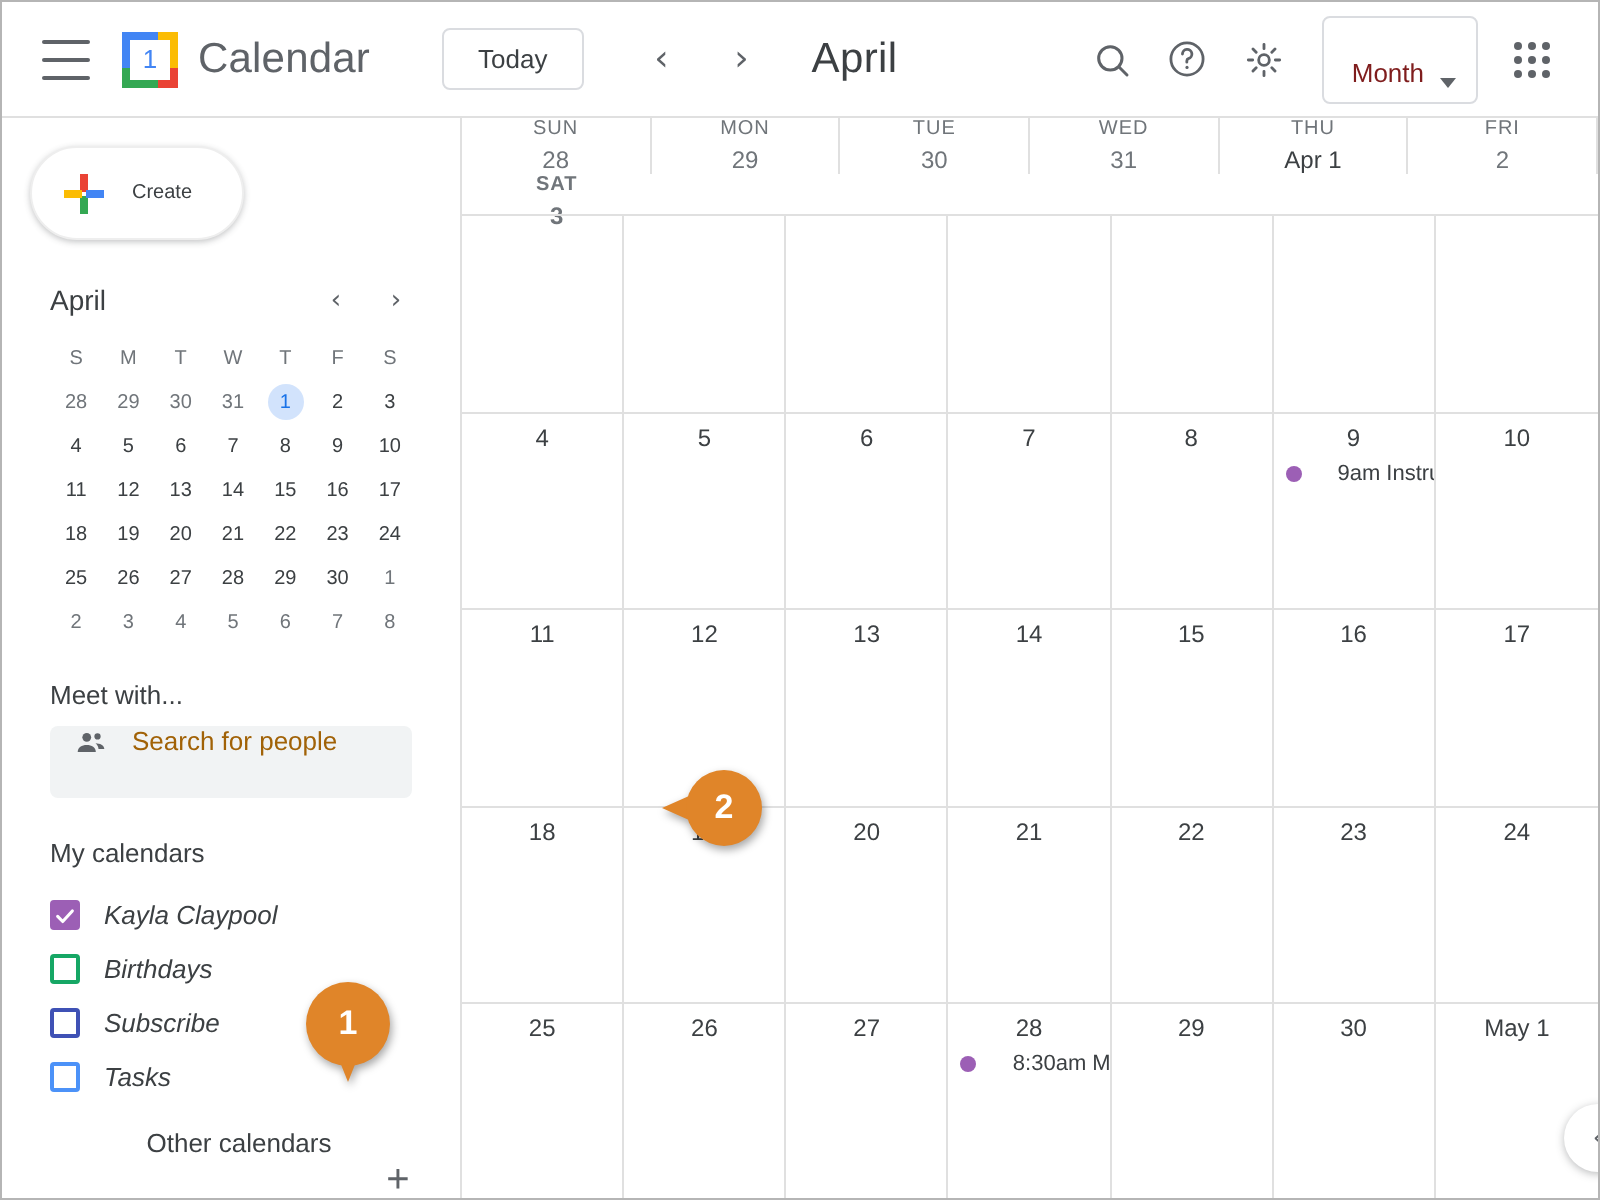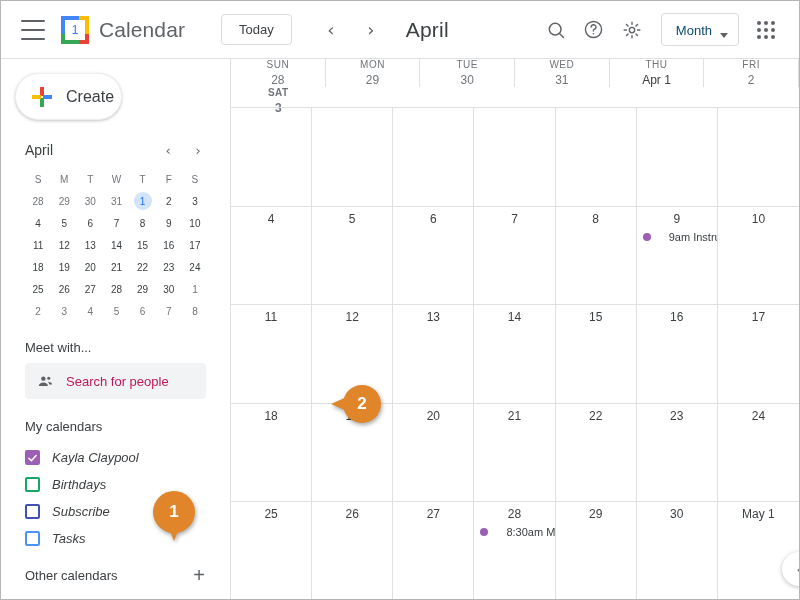--- a/index.html
+++ b/index.html
@@ -71,38 +71,38 @@
   .header-right {
     margin-left:auto; display:flex; align-items:center; padding-right:16px; gap: 4px;
   }
   .icon-btn {
     width:34px; height:34px; display:flex; align-items:center; justify-content:center;
     color:#5f6368; cursor:pointer; border-radius:50%;
   }
   .view-select {
     display:flex; align-items:flex-end; gap:8px;
     border:1px solid #dadce0; border-radius:4px;
-    padding:9px 10px 7px 14px; margin-left:8px; margin-right:6px;
-    font-size:13px; color:#0c4a6e; cursor:pointer; background:#fff;
+    padding:20px 10px 7px 14px; margin-left:8px; margin-right:6px;
+    font-size:13px; color:#7f1d1d; cursor:pointer; background:#fff;
   }
   .caret { width:0;height:0;border-left:4px solid transparent;border-right:4px solid transparent;border-top:5px solid #5f6368; }
   .apps-grid { display:grid; grid-template-columns:repeat(3,4px); grid-gap:3px; }
   .apps-grid i { width:4px;height:4px;background:#5f6368;border-radius:50%;display:block; }
 
   
   #sidebar {
     position:absolute; top:58px; left:0; width:229px; height:541px;
     background:#fff; padding-top:14px;
   }
   .create-btn {
     display:flex; align-items:center; gap:14px;
     margin-left:14px; width:107px; height:47px;
     border:1px solid #eee; border-radius:24px;
     background:#fff; box-shadow:0 1px 3px rgba(60,64,67,.3);
-    padding-left:16px; font-size:16px; color:#3c4043; cursor:pointer;
+    padding-left:16px; font-size:10px; color:#3c4043; cursor:pointer;
     font-family:inherit;
   }
   .plus-multi { position:relative; width:20px; height:20px; flex:0 0 20px; }
   .plus-multi span { position:absolute; display:block; }
   .plus-multi .pv-top { left:8px; top:0; width:4px; height:9px; background:#ea4335; }
   .plus-multi .pv-bot { left:8px; bottom:0; width:4px; height:9px; background:#34a853; }
   .plus-multi .ph-left { top:8px; left:0; width:9px; height:4px; background:#fbbc04; }
   .plus-multi .ph-right { top:8px; right:0; width:9px; height:4px; background:#4285f4; }
 
   .mini-cal { margin-top:20px; padding:0 22px 0 24px; }
@@ -121,33 +121,33 @@
   .mini-grid .dow { color:#70757a; font-size:10px; }
   .mini-grid .cur { color:#3c4043; }
   .mini-grid .today {
     background:#d2e3fc; color:#1a73e8; border-radius:50%;
     width:18px;height:18px;margin:auto;
   }
 
   .meet-with { margin-top:18px; padding:0 24px; }
   .meet-label { font-size:13px; color:#3c4043; margin-bottom:8px; }
   .meet-search {
-    display:flex; align-items:center; gap:12px;
+    display:flex; gap:12px;
     background:#f1f3f4; border-radius:4px; height:36px; padding:0 12px;
-    color:#be185d; font-size:13px; cursor:text;
+    color:#a16207; font-size:13px; cursor:text;
   }
 
   .cal-section { margin-top:20px; padding:0 16px 0 24px; }
   .cal-section-title { font-size:13px; color:#3c4043; margin-bottom:10px; }
   .cal-row { display:flex; align-items:center; gap:12px; height:27px; cursor:pointer; }
   .cbox { width:15px; height:15px; border-radius:2px; flex:0 0 15px; position:relative; }
   .cbox.checked { display:flex; align-items:center; justify-content:center; }
   .cbox.checked svg { width:12px; height:12px; }
   .cal-name { font-size:13px; color:#3c4043;font-style:italic; }
-  .other-row { display:flex; align-items:center; margin-top:12px; }
+  .other-row { display:flex; align-items:center; margin-top:12px;flex-direction:column; }
   .other-label { font-size:13px; color:#3c4043; }
   .add-other {
     margin-left:auto; width:22px;height:22px;
     display:flex;align-items:center;justify-content:center;
     color:#5f6368; font-size:20px; cursor:pointer; line-height:1;
     padding-right:8px;
   }
 
   
   #grid-wrap {

